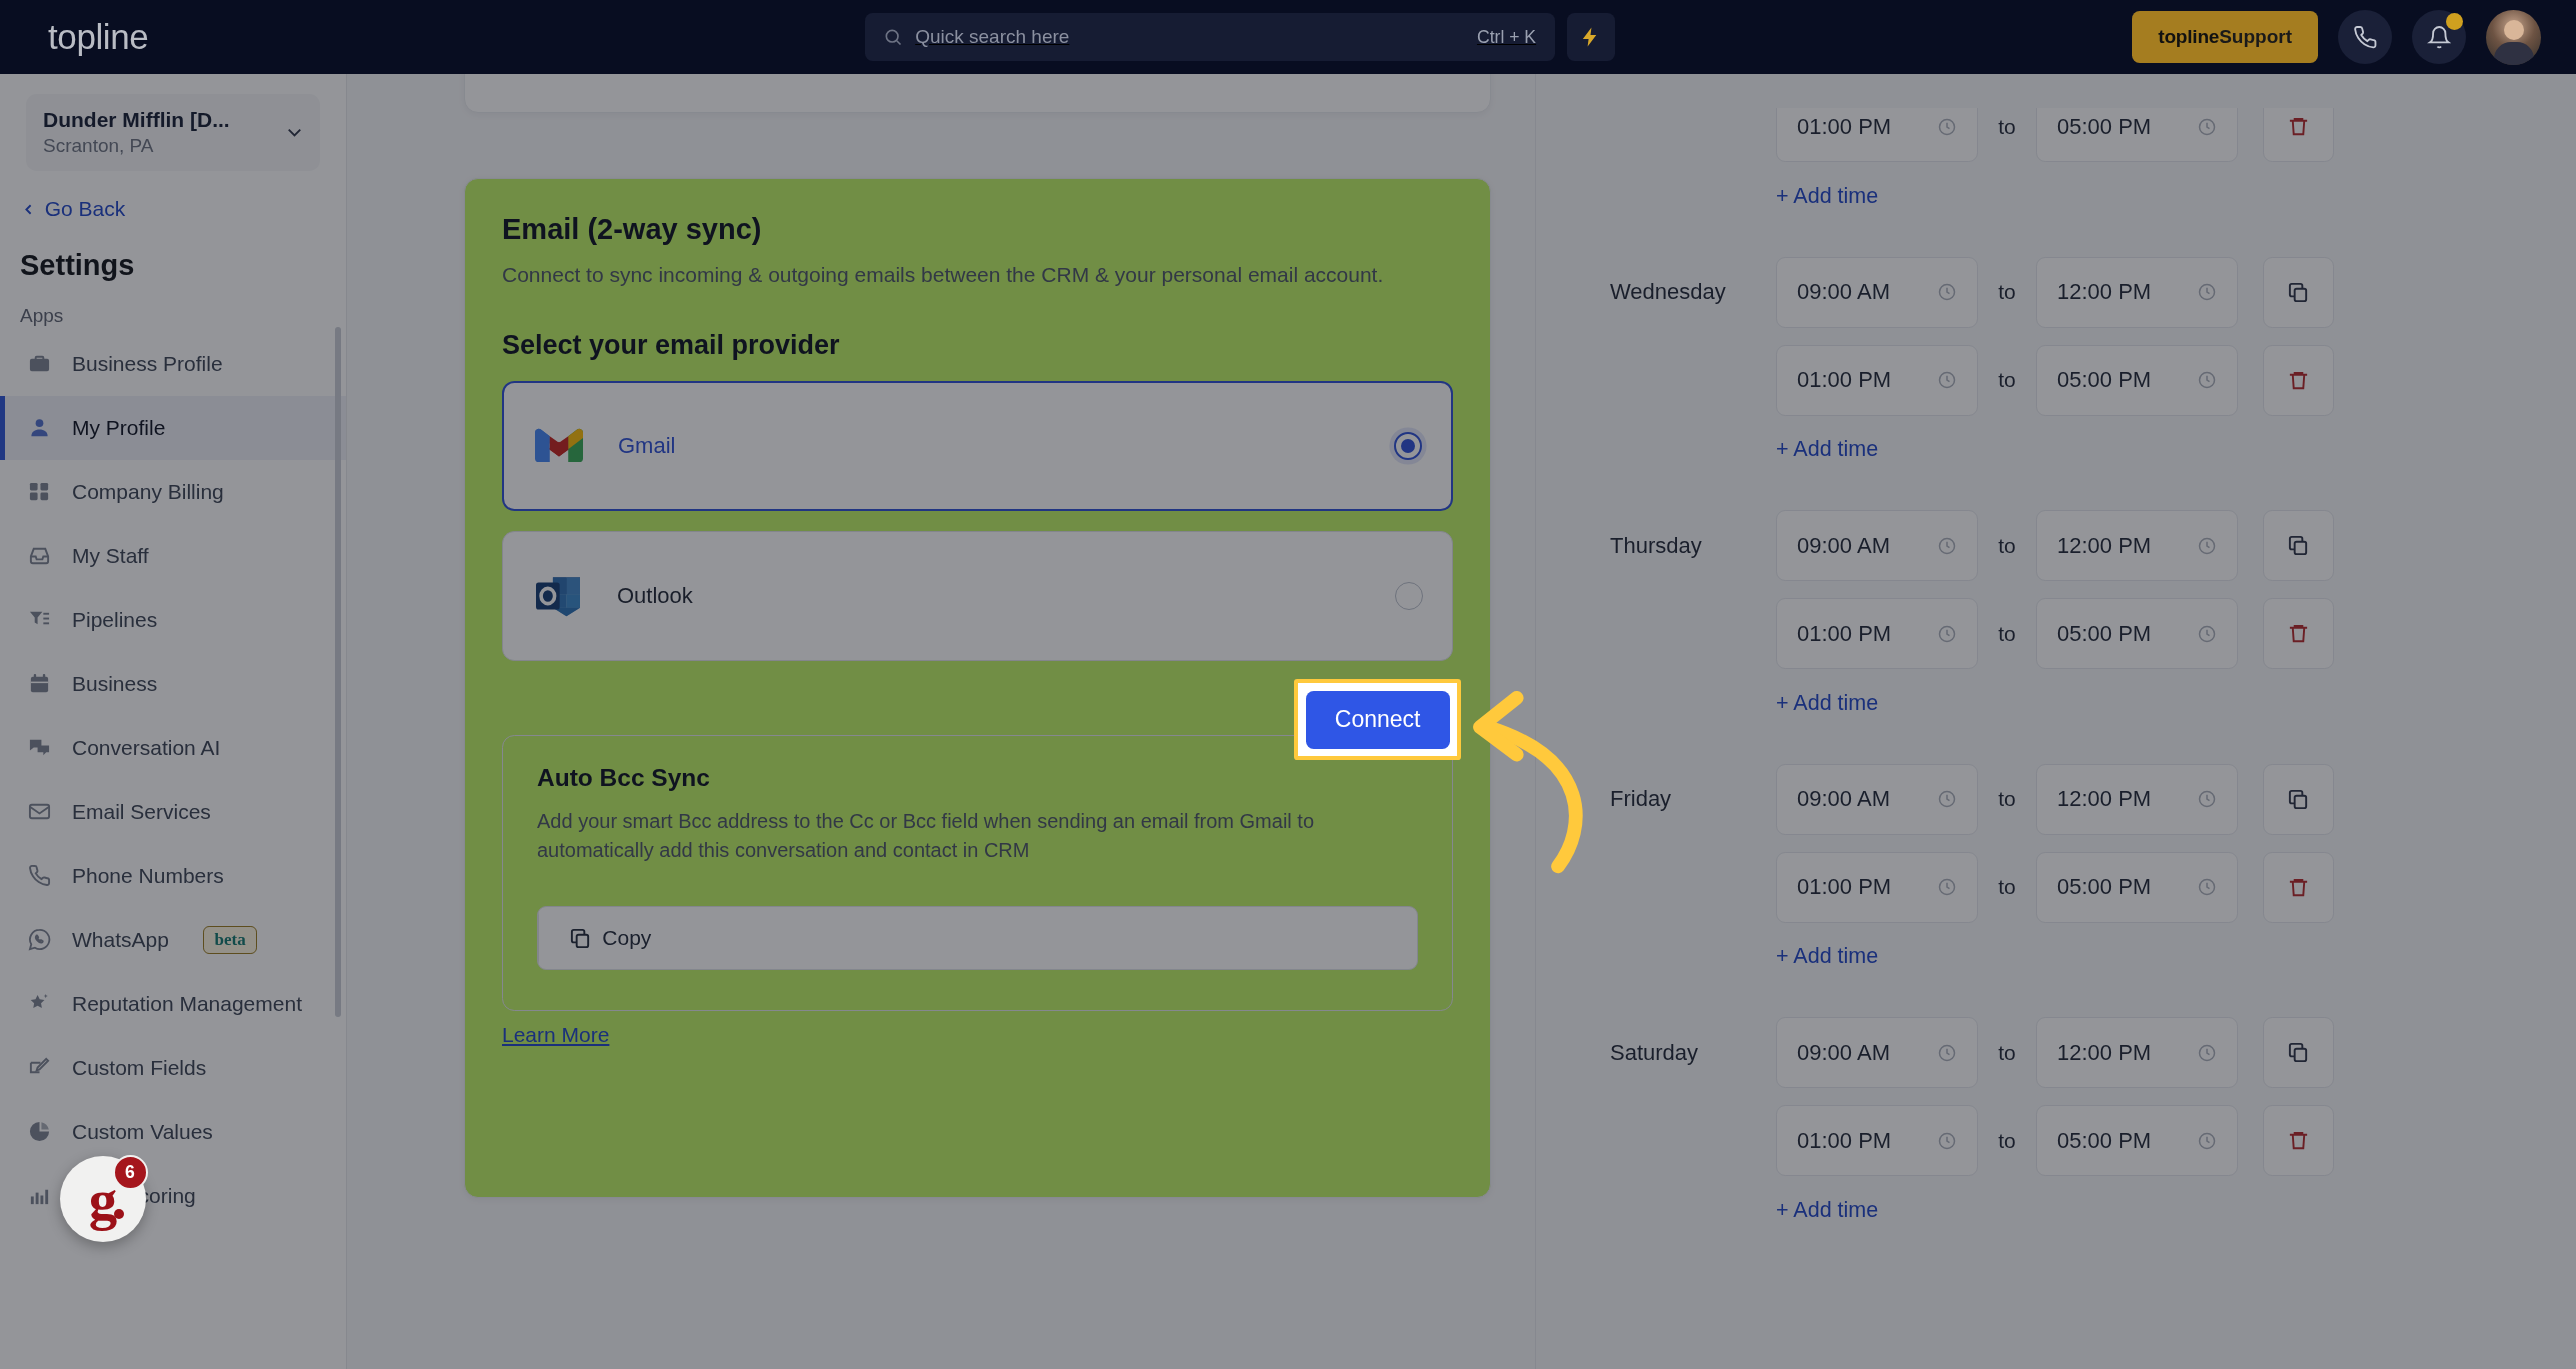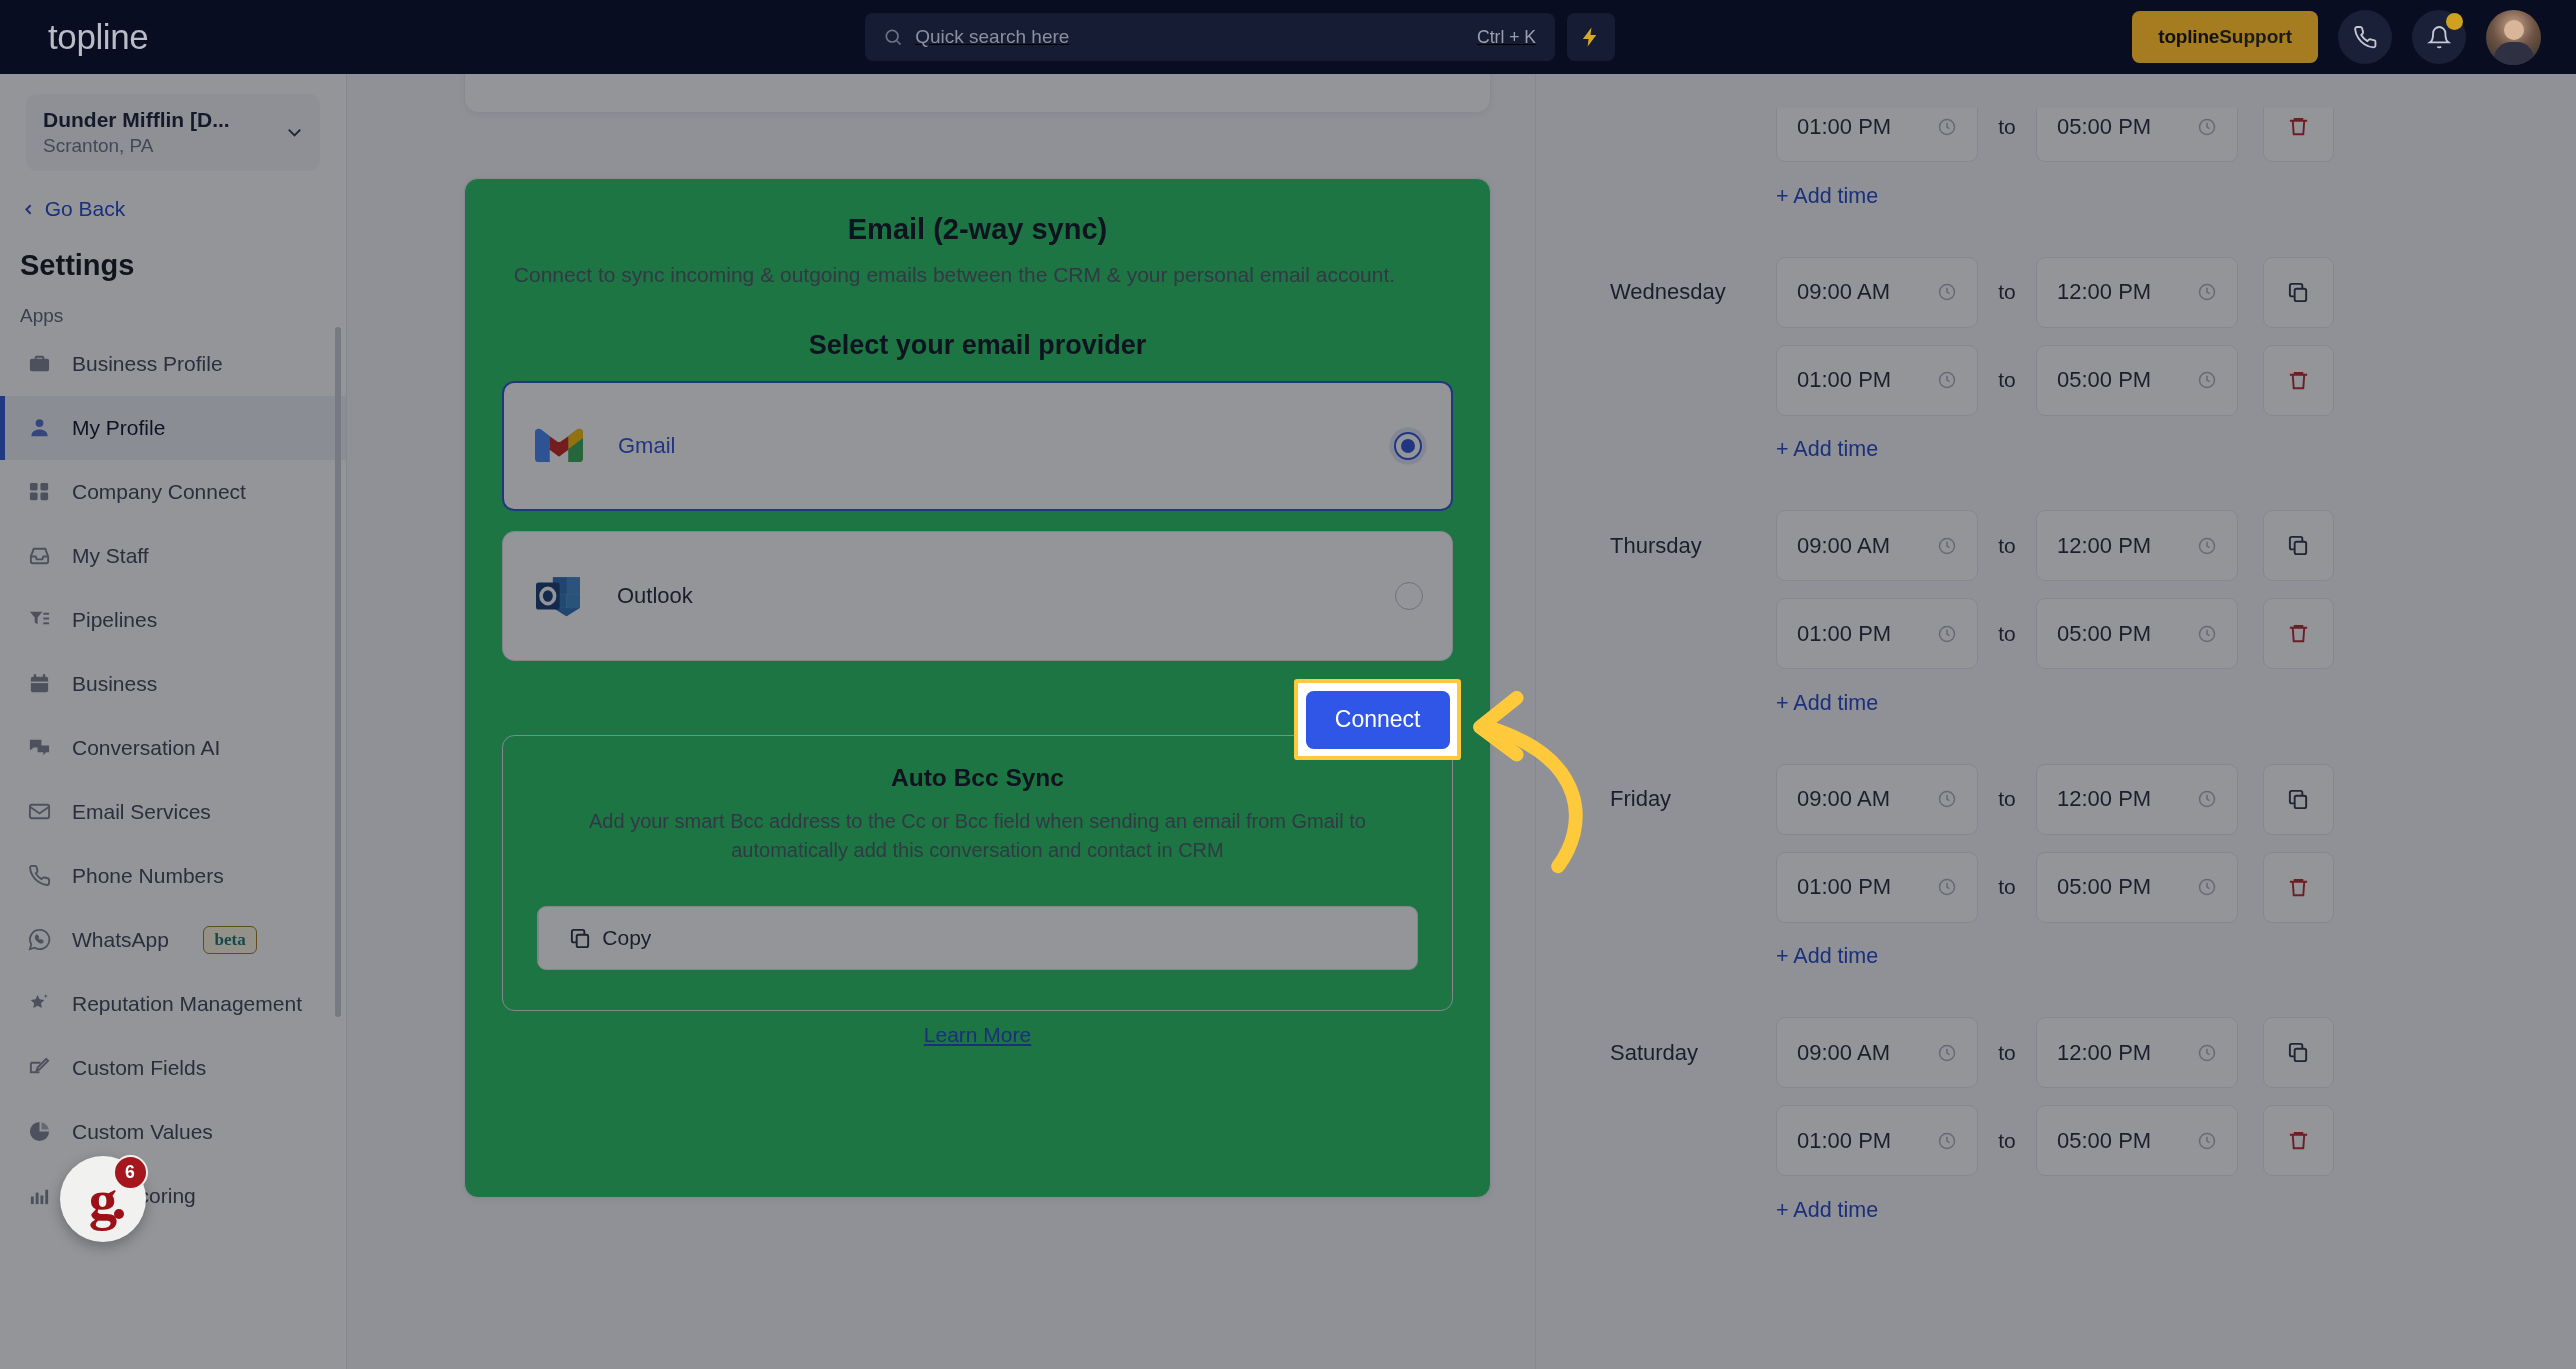--- a/index.html
+++ b/index.html
@@ -127,24 +127,23 @@
   .col-left { width:1188px; position:relative; }
   .col-right { flex:1; position:relative; border-left:0.8px solid #e6e8ec; }
 
   .partial-card {
     position:absolute; left:117px; top:-61px; width:1027px; height:100px;
     background:#fff; border:0.8px solid #e8eaee; border-radius:14px;
     box-shadow:0 1.5px 7.7px rgba(16,24,40,.05);
   }
   .card {
     position:absolute; left:117px; top:104px; width:1027px; height:1020px;
-    background:#22c55e; border:0.8px solid #e8eaee; border-radius:14px;
+    background:#bef264; border:0.8px solid #e8eaee; border-radius:14px;
     box-shadow:0 1.5px 7.7px rgba(16,24,40,.05);
     padding:34px 37px;
-    text-align:center;
   }
   .card-h1 { font-size:29px; font-weight:700; color:#0b1020; }
   .card-sub { margin-top:14px; font-size:21px; line-height:1.42; color:#4a5366; max-width:905px; }
   .section-label { margin-top:40px; font-size:27px; font-weight:700; color:#0b1020; }
 
   .provider {
     margin-top:20px; height:130px; border-radius:12.3px; border:0.8px solid #dfe2e8;
     display:flex; align-items:center; padding:0 28px; position:relative; background:#fff;
   }
   .provider.selected { border:2.3px solid #2b4fd6; }
@@ -311,21 +310,21 @@
 
       <div class="navitem">
         <span class="navicon">
           <svg width="23" height="23" viewBox="0 0 24 24" fill="#7b8291">
               <rect x="2" y="3" width="8" height="8" rx="1.5"></rect>
               <rect x="13" y="3" width="8" height="8" rx="1.5"></rect>
               <rect x="2" y="13" width="8" height="8" rx="1.5"></rect>
               <rect x="13" y="13" width="8" height="8" rx="1.5"></rect>
             </svg>
         </span>
-        <span>Company Connect</span>
+        <span>Company Billing</span>
       </div>
 
       <div class="navitem">
         <span class="navicon">
           <svg width="23" height="23" viewBox="0 0 24 24" fill="none" stroke="#7b8291" stroke-width="2">
               <path d="M3 13l3-8h12l3 8v5a2 2 0 0 1-2 2H5a2 2 0 0 1-2-2z"></path>
               <path d="M3 13h5l1 3h6l1-3h5"></path>
             </svg>
         </span>
         <span>My Staff</span>

